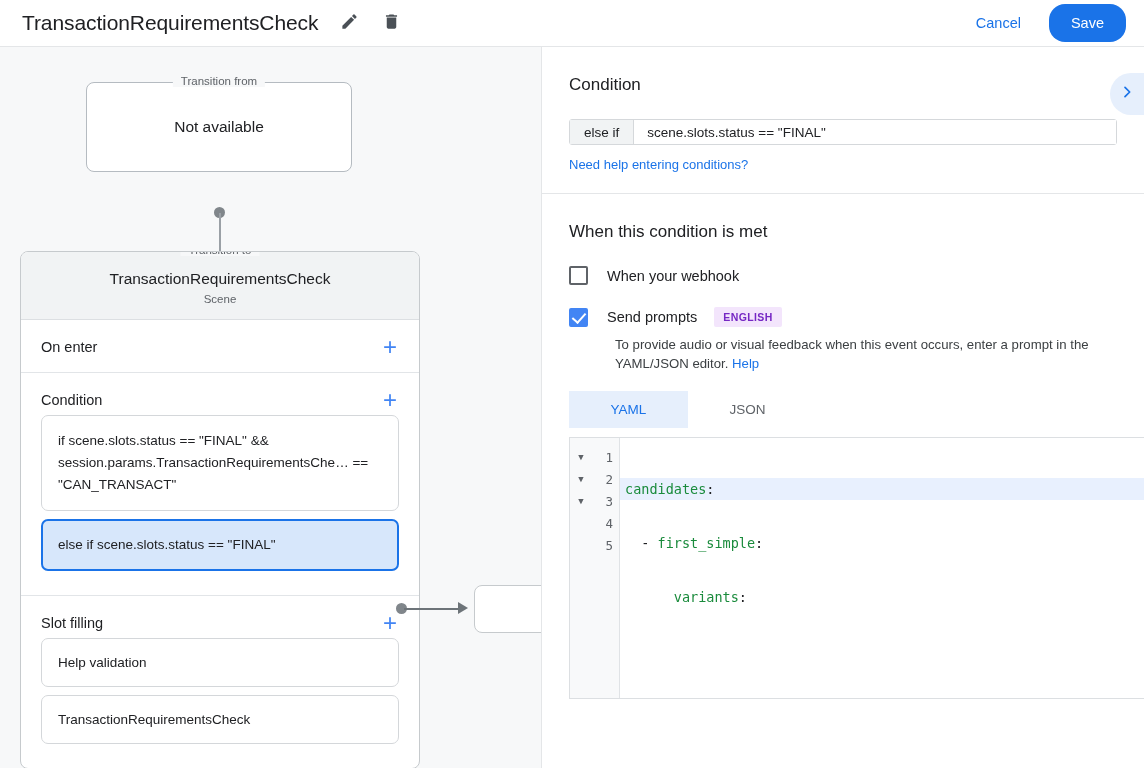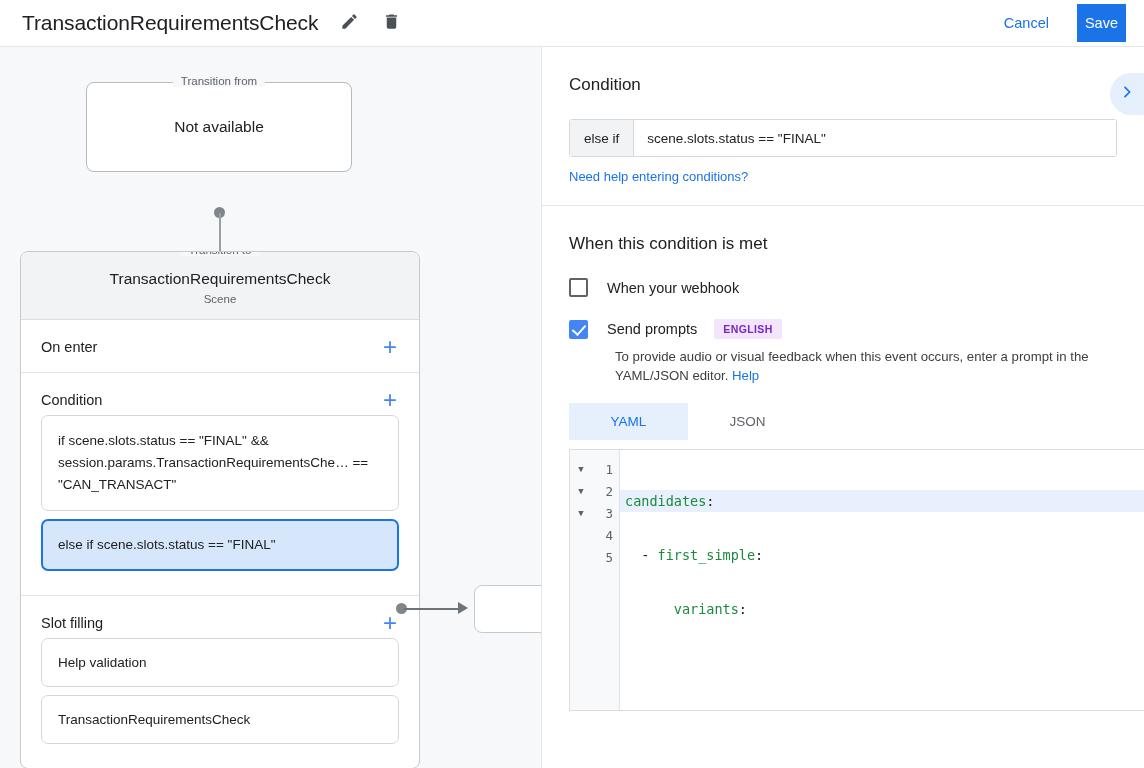--- a/index.html
+++ b/index.html
@@ -35,22 +35,22 @@
   .topbar-spacer { flex: 1; }
   .cancel-btn {
     color: #1a73e8; font-size: 14.5px; font-weight: 500;
     padding: 9px 14px; cursor: pointer; border-radius: 4px;
     background: transparent; border: none;
     font-family: "Liberation Sans", sans-serif;
   }
   .save-btn {
     background: #1a73e8; color: #ffffff;
     font-size: 14.5px; font-weight: 500;
-    border: none; border-radius: 0;
-    padding: 0 8px; height: 38px;
+    border: none; border-radius: 16px;
+    padding: 0 22px; height: 38px;
     margin-left: 14px; margin-right: 18px;
     cursor: pointer;
     font-family: "Liberation Sans", sans-serif;
   }
 
   
   .left-panel {
     position: absolute; left: 0; top: 47px;
     width: 604px; height: 721px;
     background: #f7f8f9;
@@ -204,21 +204,21 @@
   .rp-section { padding: 28px 27px 20px; }
   .rp-section.bordered { border-bottom: 1px solid #e4e6e8; }
   .rp-heading {
     font-size: 17px; color: #202124; font-weight: 400;
     margin-bottom: 24px;
   }
   .cond-input-row {
     display: flex; align-items: stretch;
     border: 1px solid #d5d8db;
     border-radius: 3px;
-    height: 38px;
+    height: 26px;
     max-width: 592px;
   }
   .cond-prefix {
     background: #f1f3f4;
     border-right: 1px solid #d5d8db;
     display: flex; align-items: center;
     padding: 0 14px;
     font-size: 13.5px;
     color: #202124;
     white-space: nowrap;

